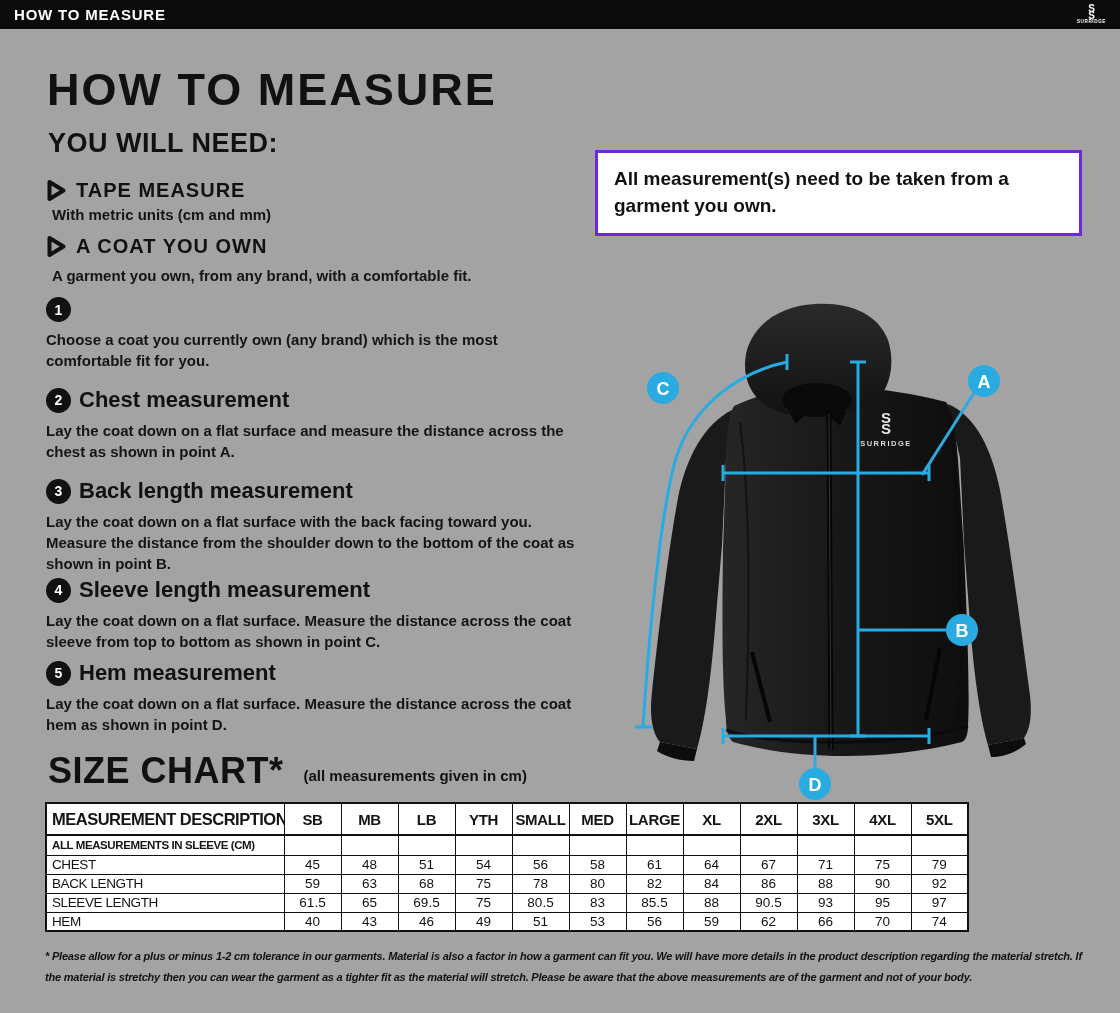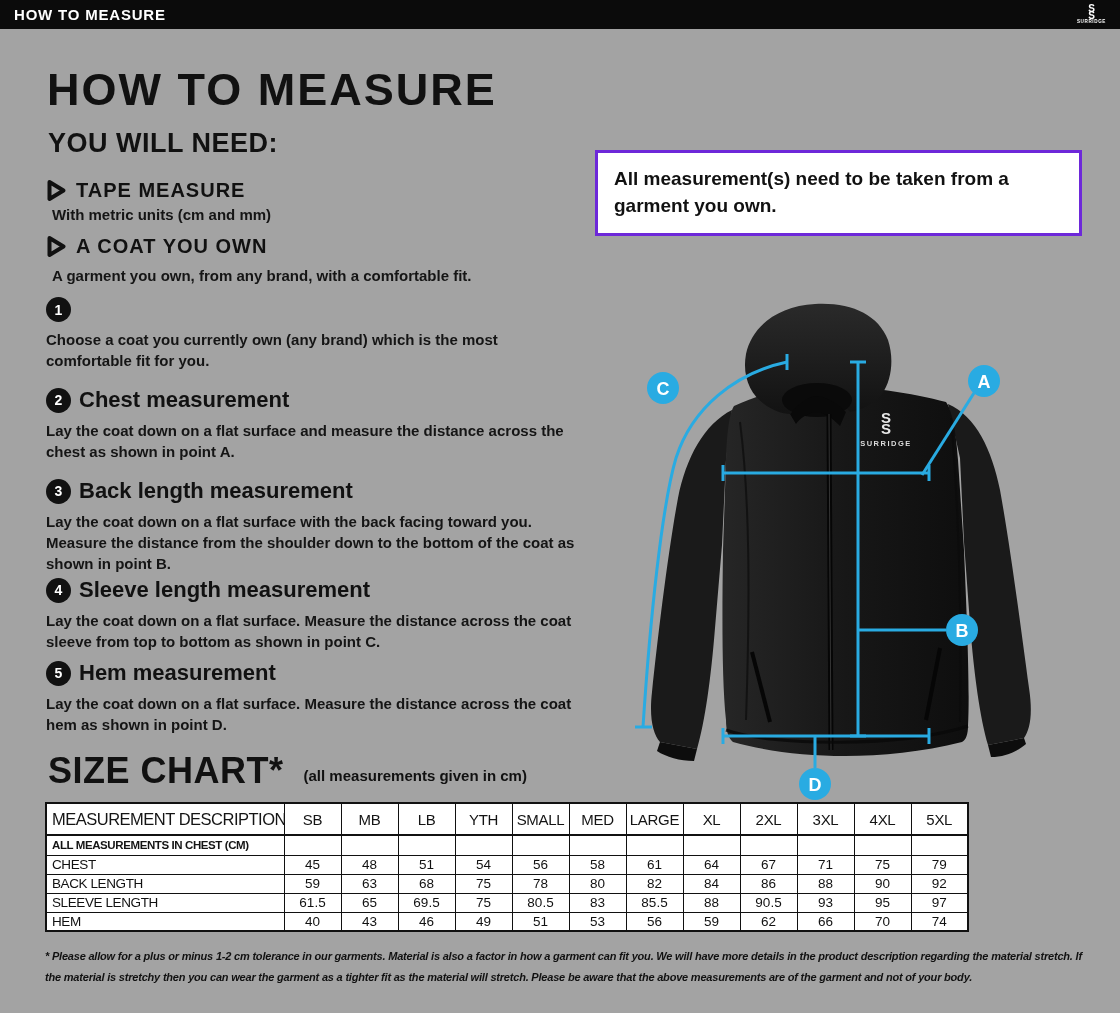--- a/index.html
+++ b/index.html
@@ -41,21 +41,21 @@
   .sc-title { font-size:36px; font-weight:800; letter-spacing:.5px; color:#111; }
   .sc-sub { font-size:15px; font-weight:800; color:#111; position:relative; top:-2px; }
 
   table.size-chart { position:absolute; left:45px; top:802px; width:923px; border-collapse:collapse;
                      table-layout:fixed; background:#fff; }
   table.size-chart col.c0 { width:238px; }
   table.size-chart col.cn { width:57px; }
   table.size-chart th, table.size-chart td { border:1px solid #111; text-align:center; padding:0 2px;
                      overflow:hidden; white-space:nowrap; }
   table.size-chart { border:2px solid #111; }
-  table.size-chart thead th { height:32px; font-size:15px; font-weight:400; letter-spacing:-.3px; border-bottom:2px solid #111; }
+  table.size-chart thead th { height:32px; font-size:15px; font-weight:700; letter-spacing:-.3px; border-bottom:2px solid #111; }
   table.size-chart thead th:first-child { text-align:left; padding-left:5px; font-size:16.5px; letter-spacing:-.5px; }
   table.size-chart tr.note-row td { height:20px; }
   table.size-chart td.desc-cell { text-align:left; padding-left:5px; font-weight:700; letter-spacing:-.4px; font-size:12px; }
   table.size-chart td.note-cell { font-size:11.5px; }
   table.size-chart tbody tr.data-row td { height:19px; font-size:13.5px; font-weight:400; color:#111; }
 
   .footnote { position:absolute; left:45px; top:946px; width:1042px; font-size:11px; font-weight:700;
               font-style:italic; line-height:21px; letter-spacing:-.2px; color:#111; }
 
   
@@ -242,21 +242,21 @@
           <th>LARGE</th>
           <th>XL</th>
           <th>2XL</th>
           <th>3XL</th>
           <th>4XL</th>
           <th>5XL</th>
         </tr>
       </thead>
     <tbody id="chart-body">
       <tr class="note-row" id="chart-note-row">
-          <td class="desc-cell note-cell">ALL MEASUREMENTS IN CHEST (CM)</td>
+          <td class="desc-cell note-cell">ALL MEASUREMENTS IN SLEEVE (CM)</td>
           <td></td>
           <td></td>
           <td></td>
           <td></td>
           <td></td>
           <td></td>
           <td></td>
           <td></td>
           <td></td>
           <td></td>

